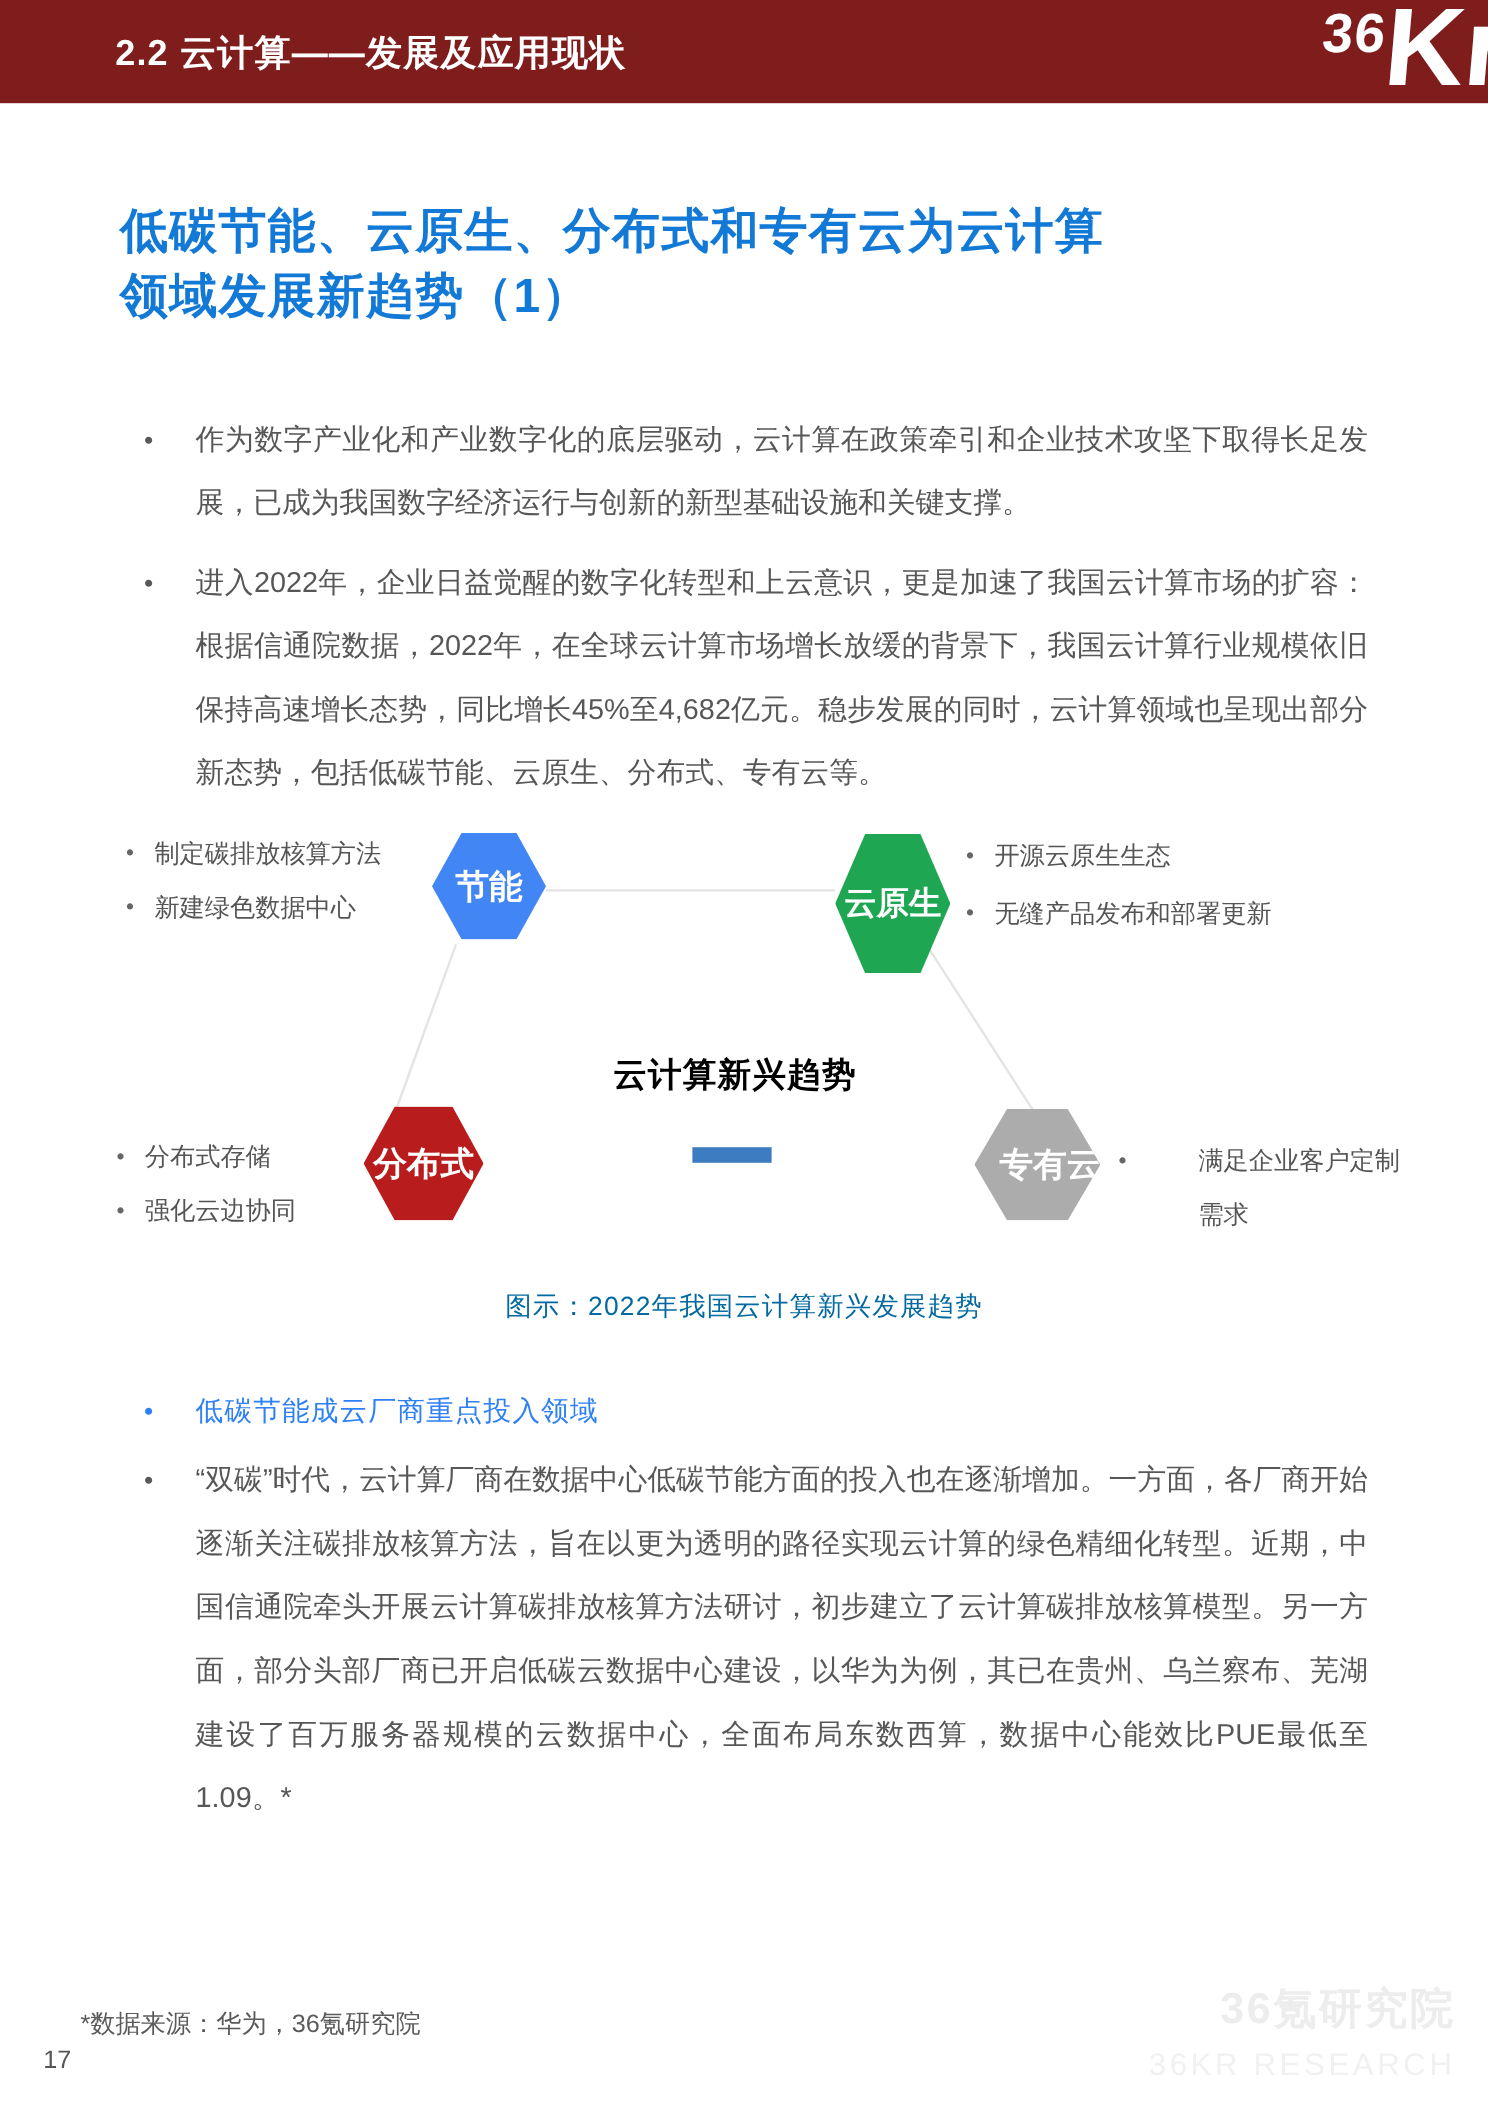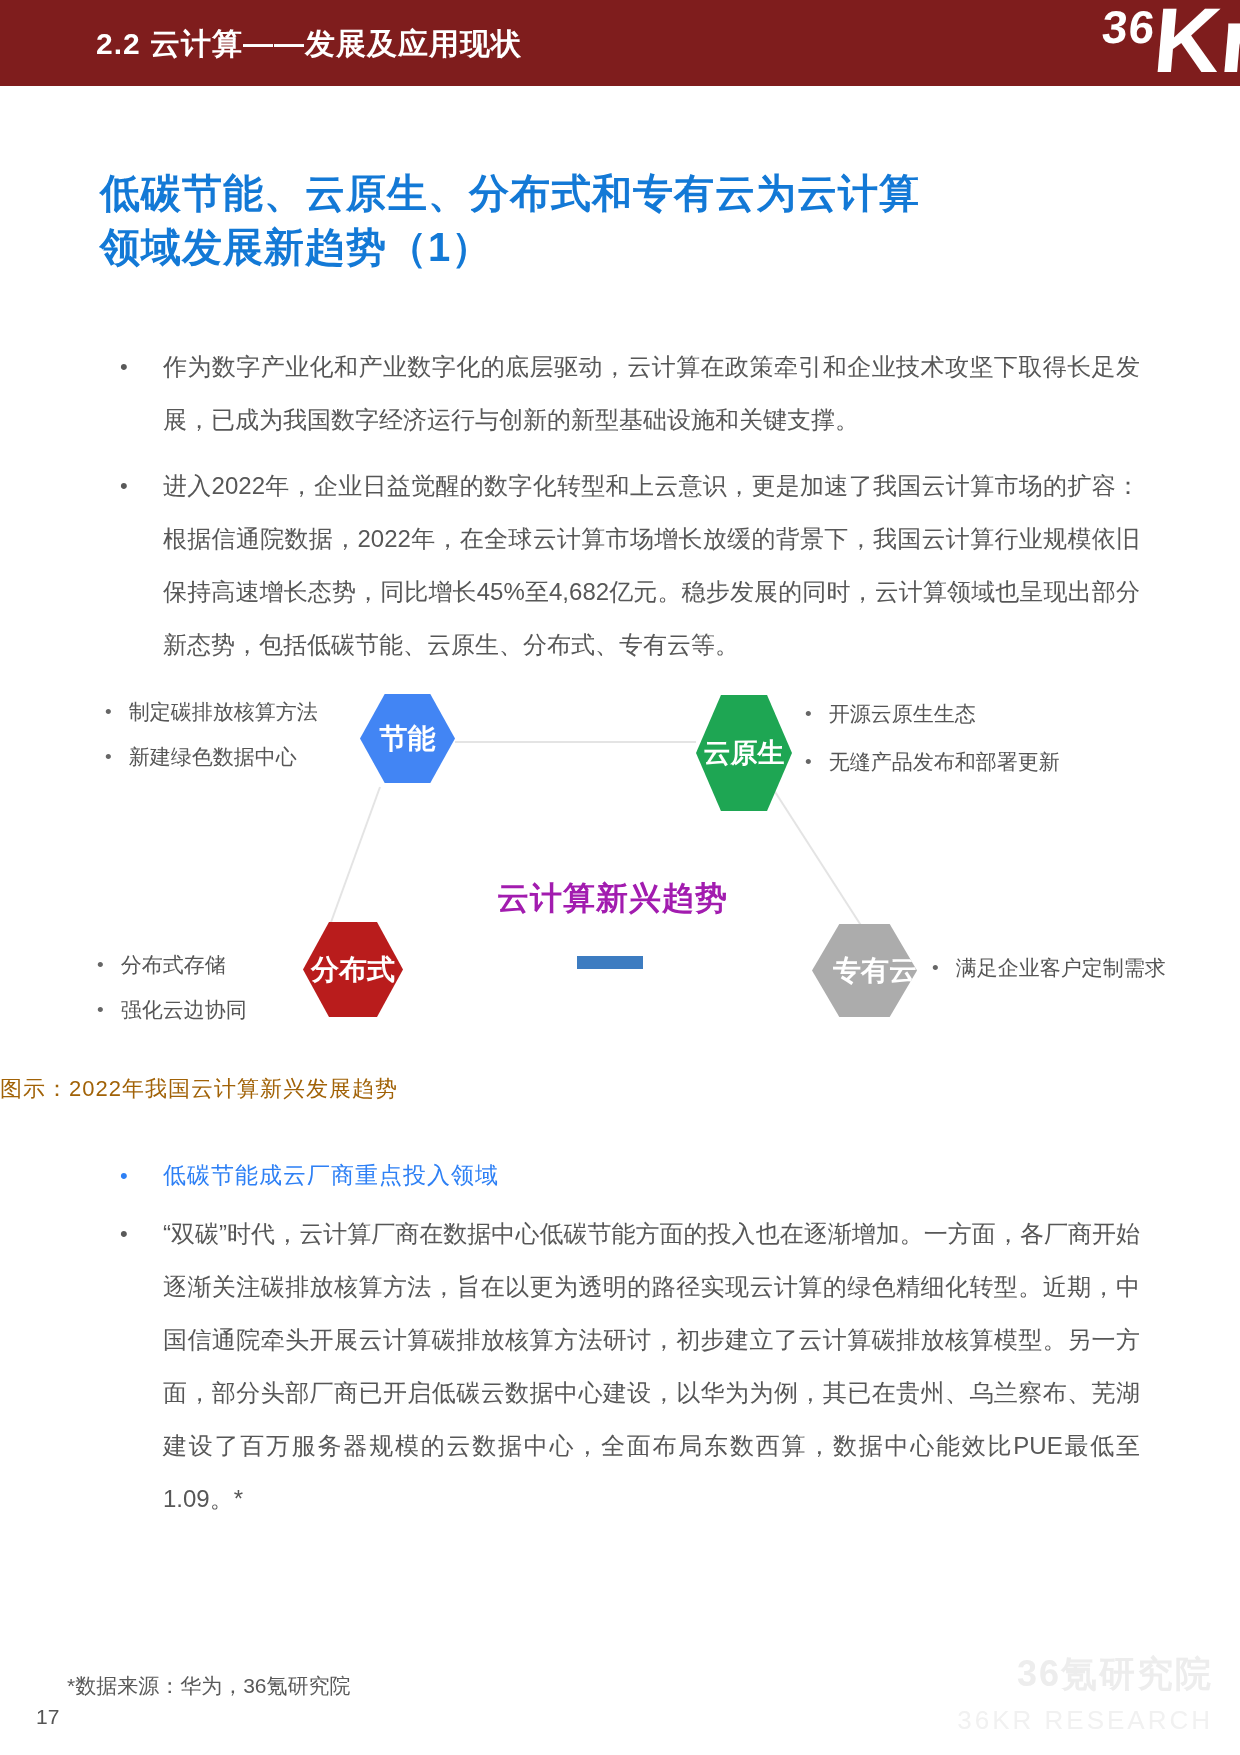--- a/index.html
+++ b/index.html
@@ -45,37 +45,37 @@
     position:absolute; display:flex; align-items:center; justify-content:center;
     color:#ffffff; font-weight:bold; font-size:28px;
     clip-path:polygon(26% 0%, 74% 0%, 100% 50%, 74% 100%, 26% 100%, 0% 50%);
   }
   .hex-energy      { left:360px; top:5px;   width:95px;  height:89px; }
   .hex-cloudnative { left:696px; top:6px;   width:96px;  height:116px; font-size:27px; }
   .hex-distributed { left:303px; top:233px; width:100px; height:95px; }
   .hex-proprietary { left:812px; top:235px; width:105px; height:93px; }
   .d-center-label {
     position:absolute; left:450px; top:188px; width:325px; text-align:center;
-    font-size:32px; font-weight:bold; color:#a21caf; letter-spacing:1px;
+    font-size:28px; font-weight:bold; color:#000000; letter-spacing:1px;
   }
   .d-dash { position:absolute; left:577px; top:267px; width:66px; height:13px; background:#3D7CC1; }
   .d-row { position:absolute; display:flex; align-items:flex-start; font-size:21px; line-height:30px; color:#555555; }
   .d-row .d-marker { font-size:19px; line-height:30px; margin-right:17px; color:#666; }
   .d-tl1 { left:105px; top:8px;  }
   .d-tl2 { left:105px; top:53px; }
   .d-tr1 { left:805px; top:10px; }
   .d-tr2 { left:805px; top:58px; }
   .d-bl1 { left:97px;  top:261px; }
   .d-bl2 { left:97px;  top:306px; }
   .d-br  { left:932px; top:256px; width:235px; }
-  .d-br .d-text { line-height:45px; }
+  .d-br .d-text { line-height:45px;margin-left:43px; }
   .d-br .d-marker { line-height:45px; }
   .d-caption {
-    position:absolute; left:0; top:385px; width:100%; 
-    font-size:22px; color:#a16207; letter-spacing:1px;
+    position:absolute; left:0; top:385px; width:100%; text-align:center;
+    font-size:22px; color:#0369a1; letter-spacing:1px;
   }
   
   .sub-heading-row { display:flex; margin:40px 100px 0 120px; }
   .sub-heading-row .b-marker { color:#2E80F5; }
   .sub-heading { flex:1; font-size:23px; line-height:53px; font-weight:normal; color:#2E80F5; letter-spacing:1px; }
   .b3 { margin-top:5px; }
   
   .footnote { position:absolute; left:67px; top:1672px; font-size:21px; color:#5a5a5a; }
   .page-number { position:absolute; left:36px; top:1705px; font-size:21px; color:#555555; }
   .watermark { position:absolute; right:27px; top:1650px; text-align:right; }

